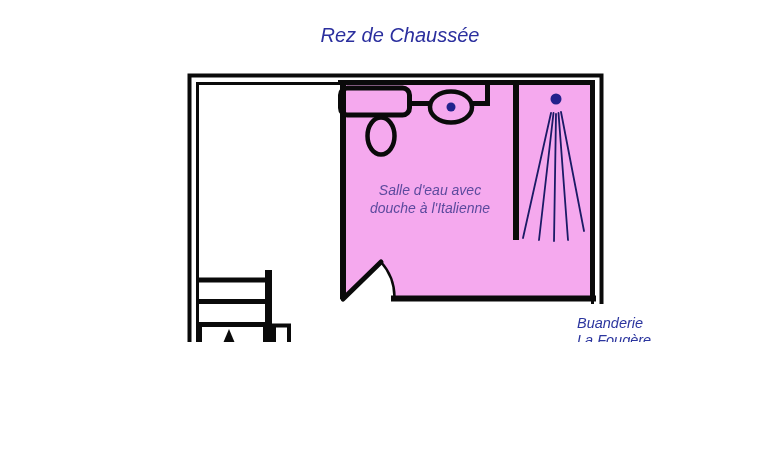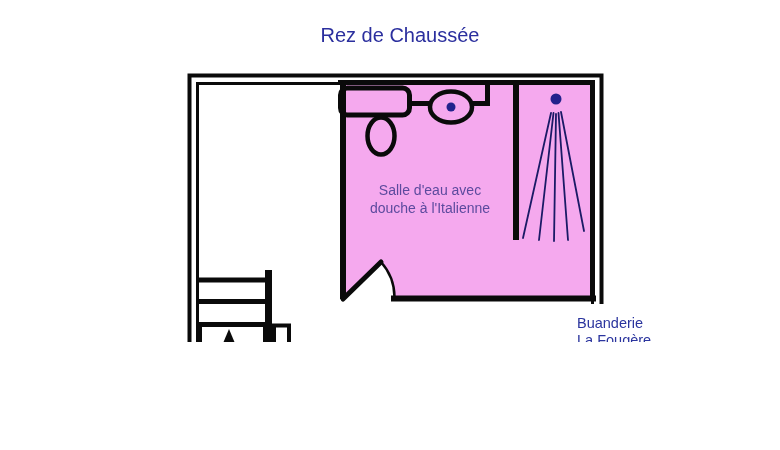--- a/index.html
+++ b/index.html
@@ -1,17 +1,17 @@
 <!DOCTYPE html>
 <html><head>
 <meta charset="utf-8">
 <style>
   html,body{margin:0;padding:0;background:#ffffff;}
   .stage{position:relative;width:780px;height:342px;background:#ffffff;overflow:hidden;
-         font-family:"Liberation Sans",sans-serif;}
+         font-family:"Liberation Sans",sans-serif;font-style:italic;}
   svg{display:block;}
   .ink{stroke:#0a0a0a;fill:none;}
   .spray{stroke:#1a1a66;stroke-width:1.8;fill:none;stroke-linecap:round;}
   .whitefill{fill:#ffffff;}
   text{font-family:"Liberation Sans",sans-serif;}
   .title-text{font-size:20px;}
   .room-label{font-size:14px;text-anchor:middle;}
   .building-label{font-size:14.5px;}
 </style>
 </head>

